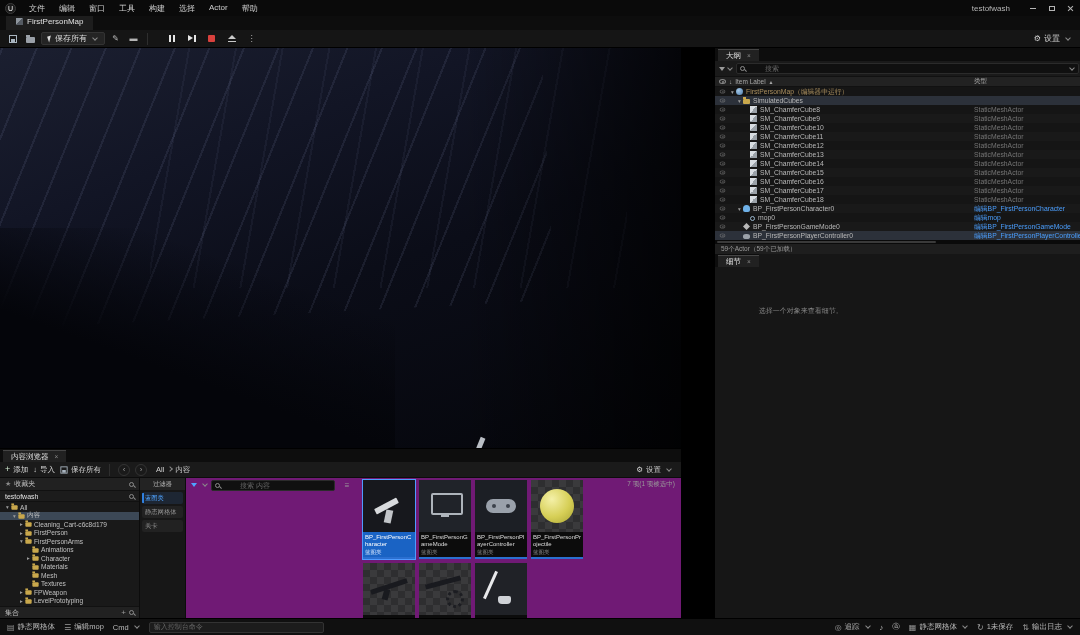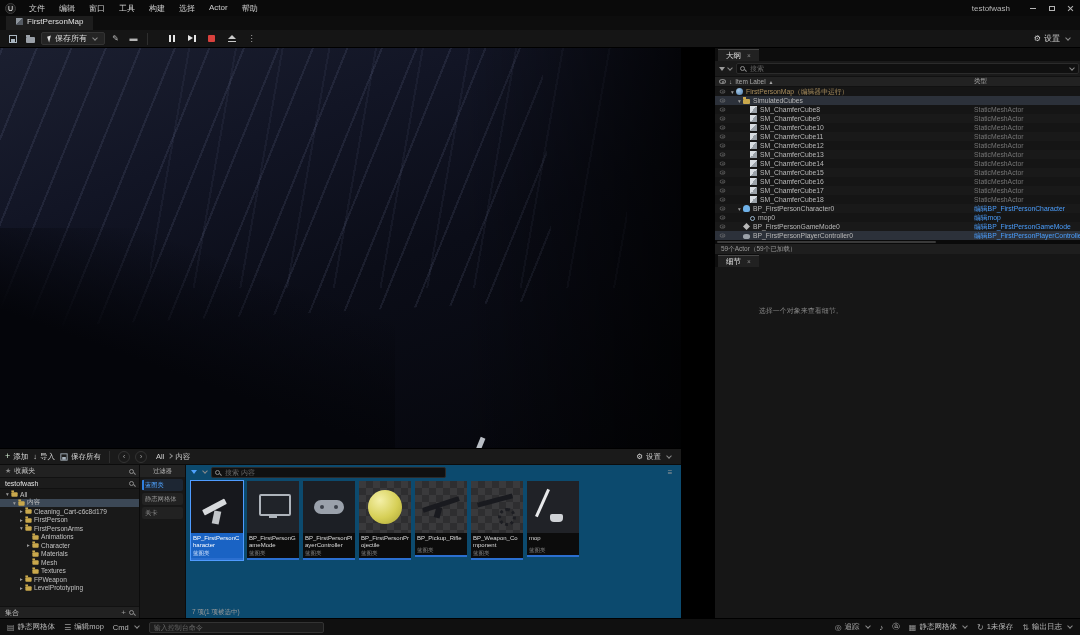--- a/index.html
+++ b/index.html
@@ -77,21 +77,21 @@
   .panel-tab{height:12px;background:#212121;border-top:1px solid #454545;display:flex;align-items:center;
     gap:6px;padding:0 8px;margin-left:3px;font-size:7.5px;color:#e0e0e0;}
   .tab-close{color:#8a8a8a;font-size:6.5px;}
   .outliner{height:206px;display:flex;flex-direction:column;}
   .outliner-search{height:15px;display:flex;align-items:center;gap:3px;padding:0 4px;background:#1a1a1a;}
   .funnel-btn{display:flex;align-items:center;}
   .i-funnel{width:0;height:0;border-left:3px solid transparent;border-right:3px solid transparent;
     border-top:4px solid #9a9a9a;display:inline-block;}
   .i-funnel.blue{border-top-color:#4fa3ff;}
   .searchwrap{display:flex;align-items:center;background:#101010;border:1px solid #2b2b2b;border-radius:2px;
-    height:11px;padding:0 3px;gap:5px;flex:1;}
+    height:11px;padding:0 3px;gap:20px;flex:1;}
   .searchwrap.grow{flex:0 1 235px;}
   .search-input{flex:1;background:transparent;border:none;outline:none;color:#bbb;font-size:7px;
     font-family:inherit;min-width:0;padding:0;}
   .search-input::placeholder{color:#666;}
   .i-search{width:5px;height:5px;border:1px solid #8a8a8a;border-radius:50%;position:relative;flex:none;}
   .i-search::after{content:'';position:absolute;width:3px;height:1px;background:#8a8a8a;
     transform:rotate(45deg);right:-2.5px;bottom:-1px;}
   .mini-btn{min-width:12px;height:12px;display:flex;align-items:center;justify-content:center;color:#9a9a9a;font-size:8px;}
   .outliner-header{height:11px;display:flex;align-items:center;background:#222;font-size:6.5px;color:#a8a8a8;
     border-top:1px solid #111;border-bottom:1px solid #111;position:relative;padding-left:4px;gap:3px;}
@@ -146,21 +146,21 @@
   .plus-s{color:#9a9a9a;font-size:8px;}
   .tree{flex:1;overflow:hidden;padding-top:1px;}
   .t-row{height:8.5px;display:flex;align-items:center;padding-left:4px;white-space:nowrap;font-size:6.6px;color:#c0c0c0;}
   .t-row .oicon{transform:scale(.9);margin-right:2px;}
   .t-row.selected{background:#3c4856;}
   .cb-filters{width:46px;border-right:1px solid #0c0c0c;background:#171717;font-size:6.3px;}
   .filter-header{height:12px;display:flex;align-items:center;justify-content:center;background:#232323;color:#b8b8b8;}
   .filter-item{margin:2px;padding:1.5px 3px;background:#222;border-radius:2px;color:#9a9a9a;position:relative;white-space:nowrap;overflow:hidden;}
   .filter-item.active{color:#4fa3ff;background:#1d2633;}
   .filter-item.active::before{content:'';position:absolute;left:0;top:1px;bottom:1px;width:2px;background:#2f80e0;}
-  .cb-assets{flex:1;display:flex;flex-direction:column;background:#0c4a6e;min-width:0;}
+  .cb-assets{flex:1;display:flex;flex-direction:row;background:#701a75;min-width:0;}
   .assets-toolbar{height:14px;display:flex;align-items:center;gap:3px;padding:0 5px;flex:none;}
   .assets-grid{flex:1;display:flex;flex-wrap:wrap;align-content:flex-start;gap:4px;padding:2px 5px;overflow:hidden;}
   .tile{width:52px;flex:none;}
   .thumb{position:relative;width:52px;height:52px;overflow:hidden;
     background-color:#3a3a3c;
     background-image:linear-gradient(45deg,#2e2e30 25%,transparent 25%,transparent 75%,#2e2e30 75%),
                      linear-gradient(45deg,#2e2e30 25%,transparent 25%,transparent 75%,#2e2e30 75%);
     background-size:14px 14px;background-position:0 0,7px 7px;}
   .thumb-gun{background:#17181d;}
   .thumb-gun::before{content:'';position:absolute;left:11px;top:23px;width:25px;height:6px;background:#d8dadd;
@@ -193,21 +193,21 @@
   .tile.selected .aname{color:#fff;}
   .tile.selected .atype{color:#d6e6ff;}
   .assets-status{height:12px;display:flex;align-items:center;padding:0 6px;font-size:6.5px;color:#9a9a9a;flex:none;}
 
   
   .statusbar{position:absolute;left:0;top:618px;width:1080px;height:17px;background:#101010;border-top:1px solid #000;
     display:flex;align-items:center;font-size:7.5px;color:#b8b8b8;padding:0 7px;gap:9px;}
   .sb-item{display:flex;align-items:center;gap:3px;white-space:nowrap;}
   .sb-ic{color:#9a9a9a;font-size:8px;}
   .console-input{width:175px;height:11px;background:#1c1c1c;border:1px solid #333;border-radius:2px;
-    color:#bbb;font-size:7px;font-family:Liberation Sans, sans-serif;outline:none;padding:0 4px;}
+    color:#bbb;font-size:7px;font-family:Liberation Serif, serif;outline:none;padding:0 4px;}
   .console-input::placeholder{color:#666;}
 </style>
 </head>
 <body>
 
 <div class="titlebar">
   <div class="logo">
       <span>U</span>
     </div>
   <div class="menus">
@@ -497,20 +497,26 @@
       <div class="panel-tab">
         <span>细节</span>
         <span class="tab-close">×</span>
       </div>
     </div>
     <div class="details-empty">选择一个对象来查看细节。</div>
   </div>
 </div>
 
 <div class="cb">
+  <div class="cb-tabs">
+    <div class="panel-tab">
+      <span>内容浏览器</span>
+      <span class="tab-close">×</span>
+    </div>
+  </div>
   <div class="cb-toolbar">
     <div class="cb-btn">
       <span class="plus">+</span>
       <span>添加</span>
     </div>
     <div class="cb-btn">
       <span>↓</span>
       <span>导入</span>
     </div>
     <div class="cb-btn">

